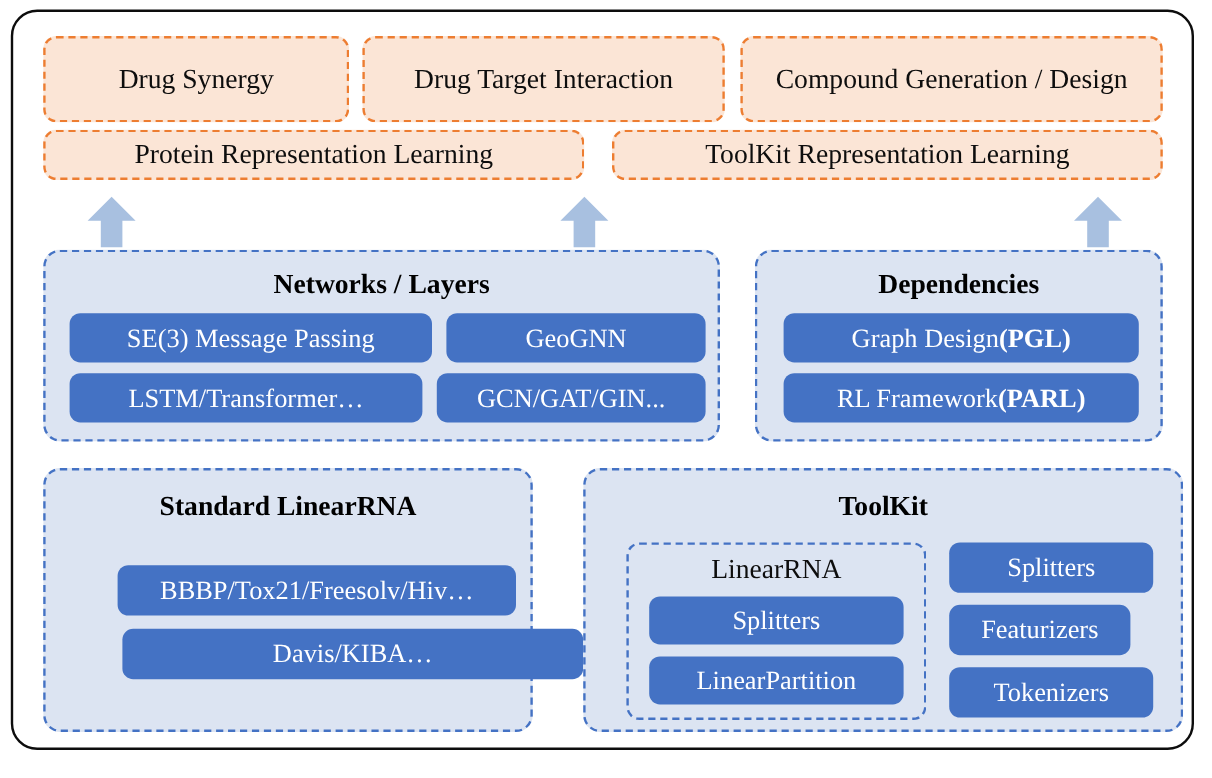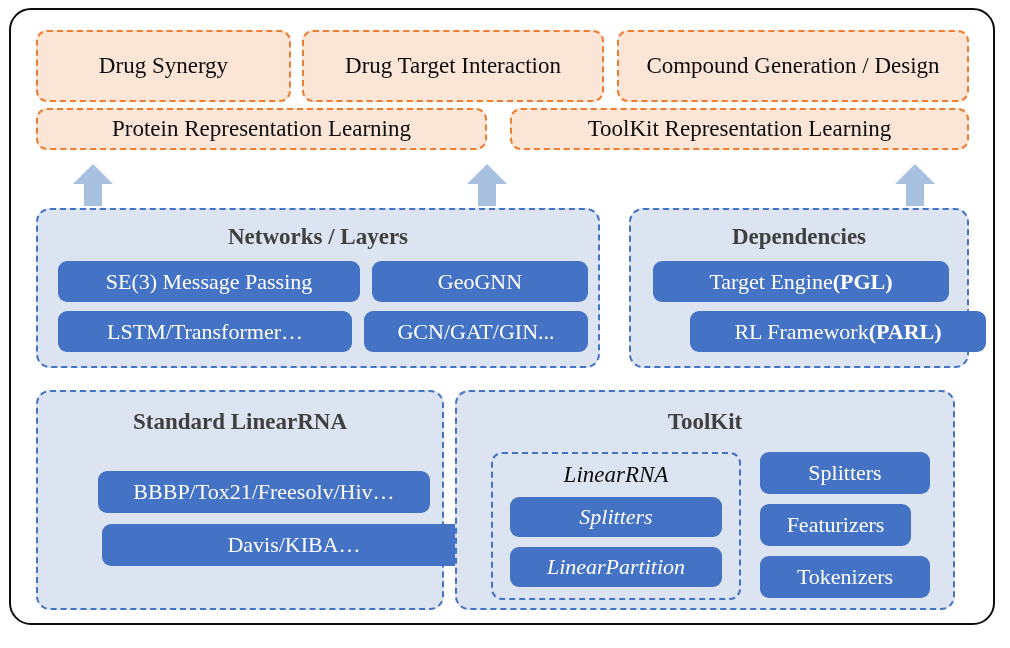--- a/index.html
+++ b/index.html
@@ -65,21 +65,21 @@
     border: 2px dashed #4472c4;
     border-radius: 14px;
   }
   .panel-title {
     position: absolute;
     left: 0;
     right: 0;
     text-align: center;
     font-weight: bold;
     font-size: 23px;
-    color: #404040;
+    color: #000000;
   }
 
   
   .pill {
     position: absolute;
     box-sizing: border-box;
     background: #4472c4;
     border-radius: 9px;
     display: flex;
     align-items: center;
@@ -168,44 +168,44 @@
     </div>
     <div class="pill" style="left:326px; top:101px; width:224px; height:41px;">
       <span>GCN/GAT/GIN...</span>
     </div>
   </div>
 
   <div class="panel" style="left:629px; top:208px; width:340px; height:160px;">
     <div class="panel-title" style="top:14px;">Dependencies</div>
 
     <div class="pill" style="left:22px; top:51px; width:296px; height:41px;">
-      <span>Target Engine </span>
+      <span>Graph Design </span>
         <b>(PGL)</b>
     </div>
-    <div class="pill" style="left:22px; top:101px; width:296px; height:41px;margin-left:37px;">
+    <div class="pill" style="left:22px; top:101px; width:296px; height:41px;">
       <span>RL Framework </span>
         <b>(PARL)</b>
     </div>
   </div>
 
   <div class="panel" style="left:36px; top:390px; width:408px; height:220px;">
     <div class="panel-title" style="top:17px;">Standard LinearRNA</div>
 
     <div class="pill" style="left:60px; top:79px; width:332px; height:42px;">
       <span>BBBP/Tox21/Freesolv/Hiv…</span>
     </div>
     <div class="pill" style="left:64px; top:132px; width:384px; height:42px;">
       <span>Davis/KIBA…</span>
     </div>
   </div>
 
-  <div class="panel" style="left:455px; top:390px; width:500px; height:220px;">
+  <div class="panel" style="left:486px; top:390px; width:500px; height:220px;">
     <div class="panel-title" style="top:17px;">ToolKit</div>
 
-    <div class="subbox" style="left:34px; top:60px; width:250px; height:148px;font-style:italic;">
+    <div class="subbox" style="left:34px; top:60px; width:250px; height:148px;">
       <div class="subbox-title" style="top:8px;">LinearRNA</div>
 
       <div class="pill" style="left:17px; top:43px; width:212px; height:40px;">
         <span>Splitters</span>
       </div>
       <div class="pill" style="left:17px; top:93px; width:212px; height:40px;">
         <span>LinearPartition</span>
       </div>
     </div>
 

